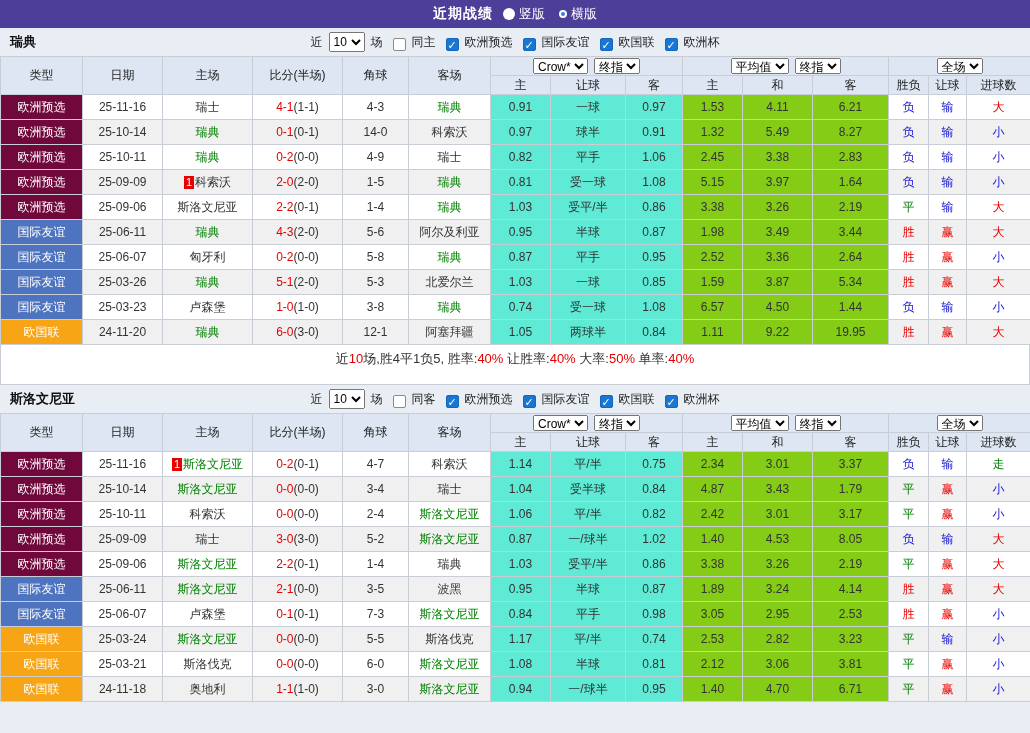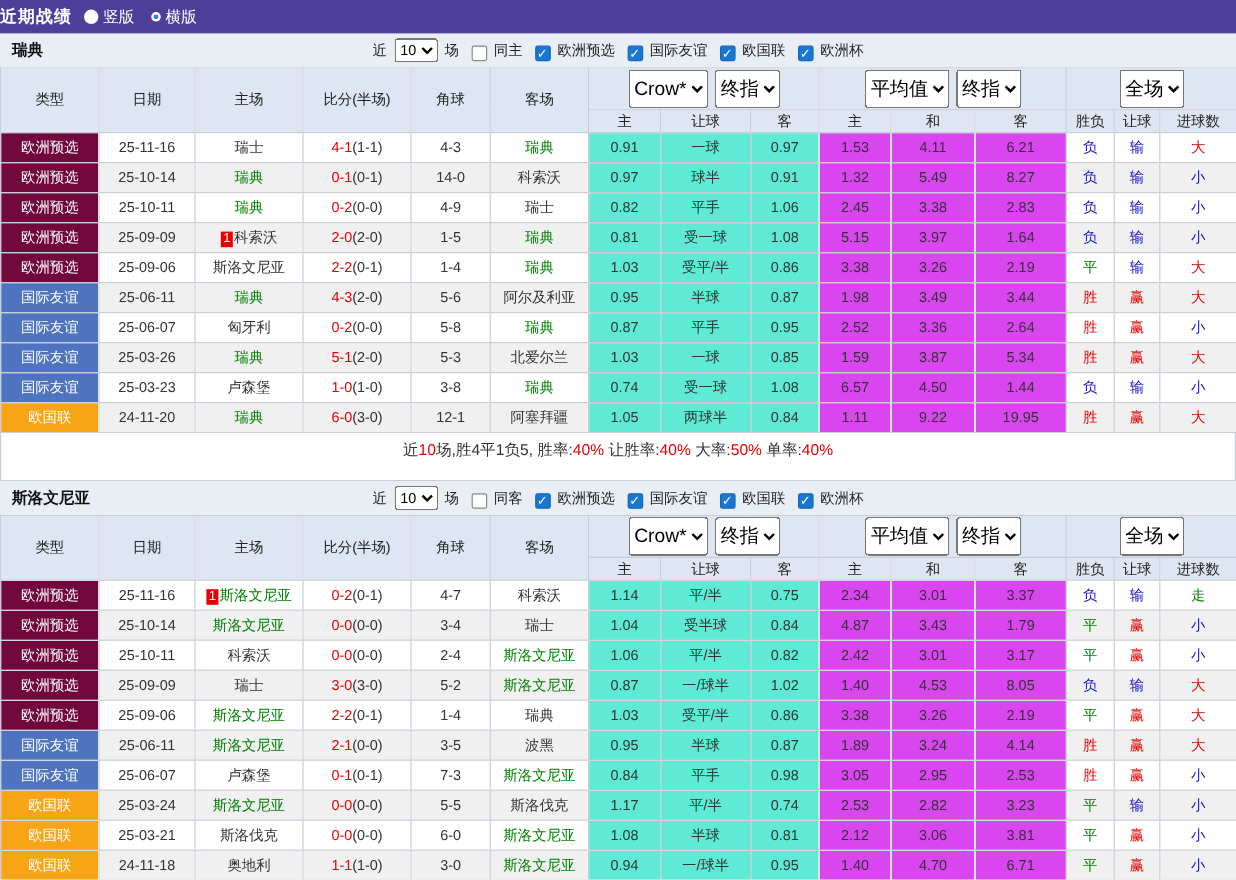--- a/index.html
+++ b/index.html
@@ -6,21 +6,21 @@
   html,body { margin:0; padding:0; }
   body {
     width:1030px; height:733px;
     background:#e9eef5;
     font-family:"Liberation Sans","DejaVu Sans",sans-serif;
     color:#333;
   }
   
   .topbar {
     height:28px; background:#4c3e99; color:#fff;
-    display:flex; align-items:center; justify-content:flex-start; gap:10px;
+    display:flex; align-items:center; justify-content:center; gap:10px;
   }
   .topbar .title { font-size:14px; font-weight:bold; letter-spacing:1px; }
   .radio-group { display:flex; align-items:center; gap:14px; font-size:13px; }
   .radio-item { display:flex; align-items:center; gap:4px; cursor:pointer; }
   .radio { display:inline-block; border-radius:50%; }
   .radio.unchecked { width:12px; height:12px; background:#fff; }
   .radio.checked { width:8px; height:8px; background:#2f7fe0; border:2px solid #fff; }
   
   .filter-bar {
     height:28px; background:#e9eef5; position:relative;
@@ -39,25 +39,25 @@
     font-size:11px; line-height:12px; text-align:center;
   }
   
   table { border-collapse:collapse; width:1030px; table-layout:fixed; background:#fff; }
   th, td {
     border:1px solid #c9ced6; font-size:12px; font-weight:normal;
     text-align:center; padding:0; white-space:nowrap; overflow:hidden;
   }
   thead th { background:#dde6f2; height:19px; color:#222; }
   thead th.sel-cell { padding:1px 0; }
-  thead select { font-size:16px; height:32px; margin:0 3px; max-width:90px; }
+  thead select { font-size:12px; height:16px; margin:0 3px; max-width:90px; }
   tbody td { height:25px; background:#fff; }
   tbody tr.alt td.plain { background:#f0f0f0; }
   td.cream { background:#5eead4; }
-  td.lblue { background:#d946ef; }
+  td.lblue { background:#84cc16; }
   td.type { color:#fff; }
   .t-r { color:#e60000; }
   .t-g { color:#008000; }
   .t-b { color:#1414d2; }
   .t-k { color:#333; }
   .flag {
     display:inline-block; background:#e60000; color:#fff; font-size:11px;
     line-height:13px; padding:0 2px; margin-right:1px;
   }
   

